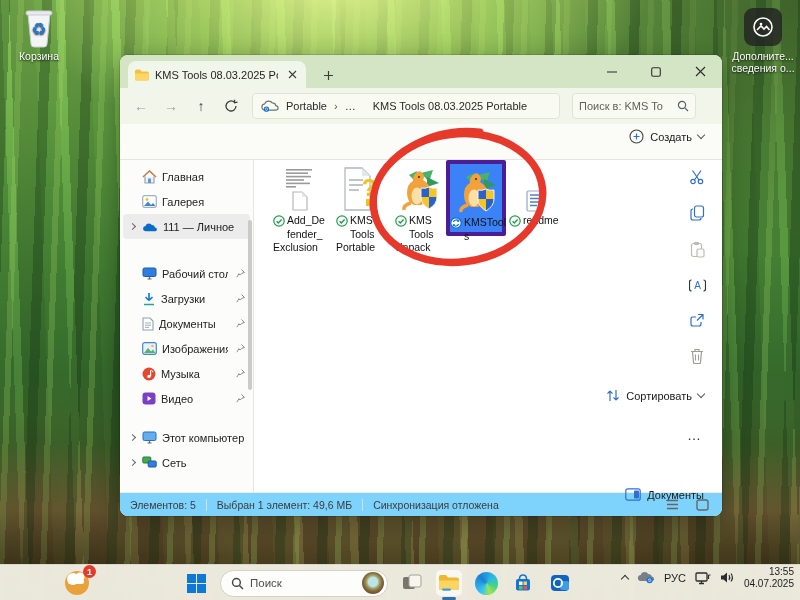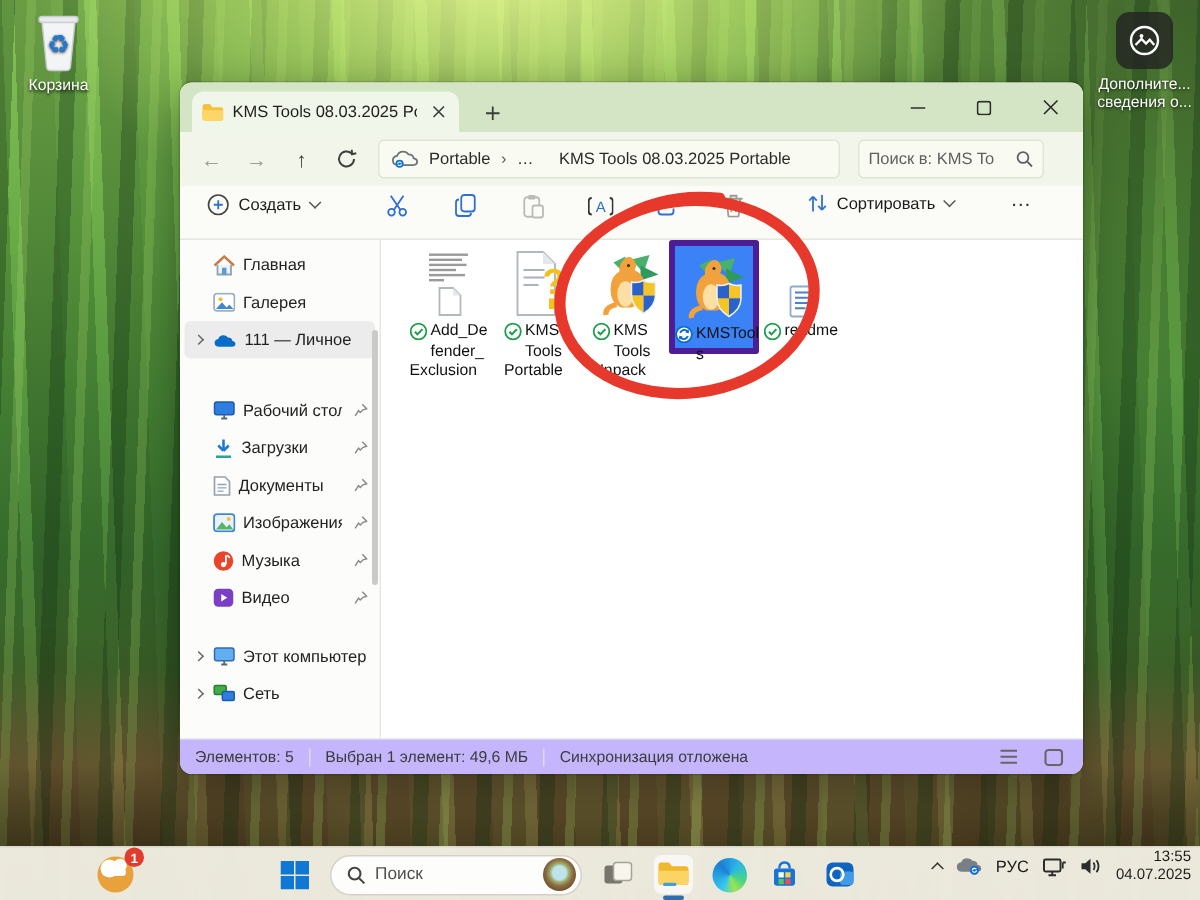--- a/index.html
+++ b/index.html
@@ -39,21 +39,21 @@
   .navbtn{ width:26px; height:26px; display:flex; align-items:center; justify-content:center; font-size:14px; color:#3d3d3d; border-radius:4px;}
   .navbtn.dis{ color:#9aa09a; }
   .addrfield{ margin-left:4px; width:308px; height:26px; background:#f9fbf3; border:1px solid #dfe4d6; border-radius:4px;
     display:flex; align-items:center; gap:7px; padding:0 8px; }
   .crumb{ white-space:nowrap; color:#2a2a2a; }
   .crumb-sep{ color:#5a5a5a; font-size:11px; }
   .searchfield{ margin-left:8px; width:124px; height:26px; background:#f9fbf3; border:1px solid #dfe4d6; border-radius:4px;
     display:flex; align-items:center; padding:0 6px; gap:4px; }
   .searchfield input{ flex:1; min-width:0; border:none; outline:none; background:transparent; font-size:11px; font-family:inherit; color:#333; }
   .searchfield input::placeholder{ color:#5f5f5f; }
-  .toolbar{ height:36px; background:#fbfcf7; border-bottom:1px solid #e4e6de; display:flex; align-items:flex-start; padding:0 10px; gap:20px; }
+  .toolbar{ height:36px; background:#fbfcf7; border-bottom:1px solid #e4e6de; display:flex; align-items:flex-end; padding:0 10px; gap:20px;flex-direction:column; }
   .tbtn{ display:flex; align-items:center; gap:6px; padding:5px 8px; border-radius:4px; color:#1b1b1b; }
   .tico{ width:30px; height:26px; display:flex; align-items:center; justify-content:center; border-radius:4px; }
   .chev-d{ width:6px; height:6px; border-right:1.3px solid #555; border-bottom:1.3px solid #555; transform:rotate(45deg); margin-top:-3px;}
   .more-dots{ font-size:14px; letter-spacing:1px; color:#333; padding:0 10px; }
   .spacer{ flex:1; }
   .wbody{ display:flex; height:332px; background:#fff; }
   .sidebar{ width:134px; border-right:1px solid #e7e7e2; padding-top:4px; position:relative; background:#fcfdfa; }
   .srow{ display:flex; align-items:center; height:25px; padding-left:4px; gap:5px; border-radius:4px; margin:0 3px; }
   .srow.sel{ background:#ececec; }
   .s-chev{ width:10px; display:flex; justify-content:center; }
@@ -61,21 +61,21 @@
   .s-label{ flex:1; white-space:nowrap; overflow:hidden; font-size:11px; color:#222; }
   .s-pin{ width:14px; display:flex; justify-content:center; margin-right:3px; }
   .sgap{ height:22px; } .sgap2{ height:14px; }
   .sscroll{ position:absolute; right:1px; top:60px; width:4px; height:170px; background:#c9ccc6; border-radius:2px; }
   .filearea{ position:relative; flex:1; }
   .tile{ position:absolute; top:2px; width:58px; text-align:center; }
   .t-ico{ height:50px; display:flex; align-items:flex-end; justify-content:center; margin-bottom:2px; }
   .t-label{ margin:0 auto; text-align:left; font-size:10.5px; line-height:13.5px; color:#111; }
   .t-badge{ float:left; margin:1px 2px 0 0; }
   .tile.sel{ background:#3b82f6; border:4px solid #4c1d95; border-radius:2px; top:0; padding-top:0; height:76px; }
-  .statusbar{ height:24px; border-top:1px solid #ececea; background:#c4b5fd; display:flex; align-items:center;
+  .statusbar{ height:24px; border-top:1px solid #ececea; background:#7dd3fc; display:flex; align-items:center;
     padding:0 10px; gap:10px; font-size:10.5px; color:#3c3c3c; }
   .sdiv{ width:1px; height:12px; background:#dcdcda; }
   .viewbtn{ width:20px; height:18px; display:flex; align-items:center; justify-content:center; border-radius:3px; }
   
   .annotation{ position:absolute; left:358px; top:116px; pointer-events:none; z-index:40; }
   
   .taskbar{ position:absolute; left:0; bottom:0; width:800px; height:36px; background:rgba(243,239,228,.96);
     border-top:1px solid rgba(0,0,0,.07); z-index:60; }
   .tb-left{ position:absolute; left:62px; top:2px; }
   .notif-ico{ position:relative; width:32px; height:32px; }

